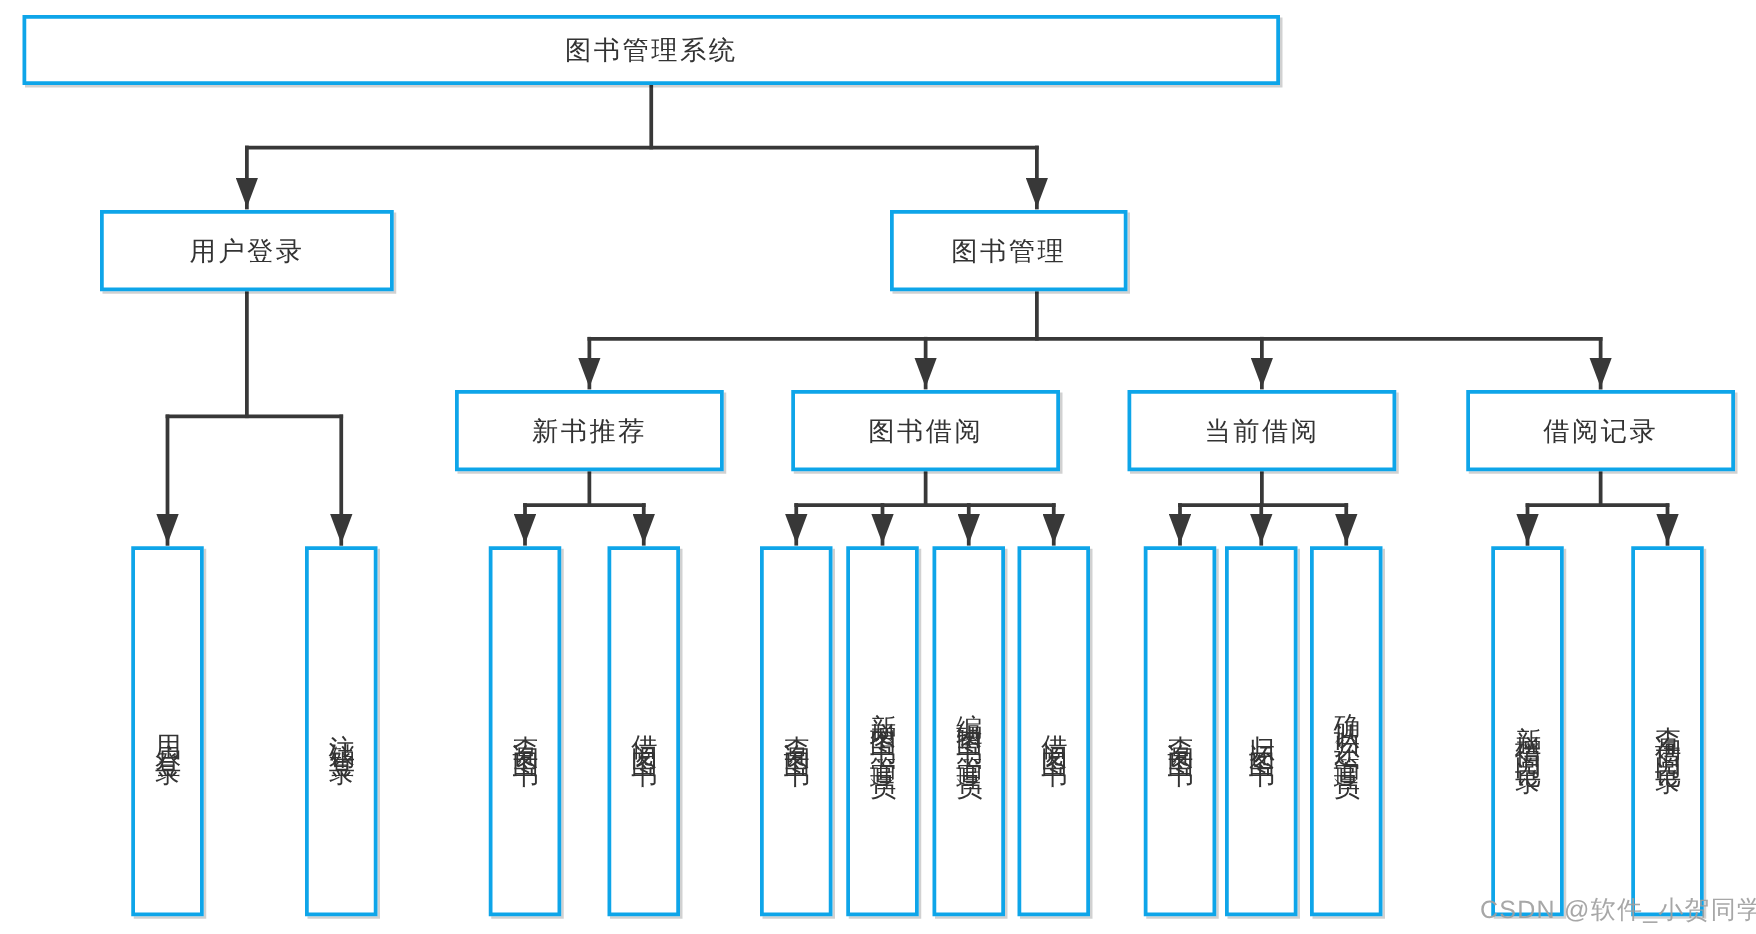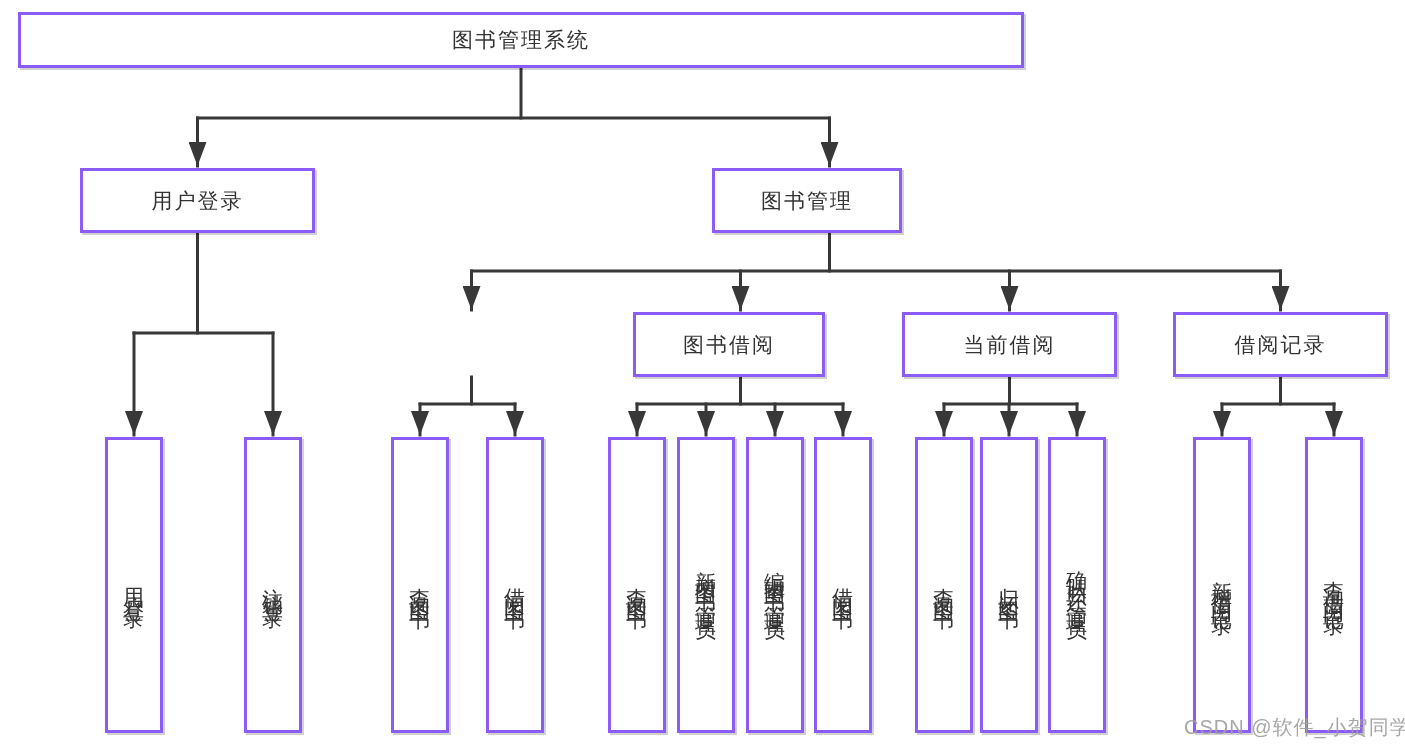--- a/index.html
+++ b/index.html
@@ -2,21 +2,21 @@
 <html><head>
 <meta charset="utf-8">
 <style>
   html,body{margin:0;padding:0;background:#ffffff;}
   .canvas{
     position:relative;width:1405px;height:747px;background:#ffffff;
     font-family:"Liberation Sans",sans-serif;overflow:hidden;
   }
   .connectors{position:absolute;left:0;top:0;width:1405px;height:747px;}
   .node{
-    position:absolute;background:#ffffff;border:3px solid #8b5cf6;
+    position:absolute;background:#ffffff;border:3px solid #0ea5e9;
     box-sizing:border-box;display:flex;align-items:center;justify-content:center;
     color:#333333;box-shadow:2px 2px 0 rgba(0,0,0,0.18);
   }
   .node.h{font-size:21px;letter-spacing:2px;}
   .node.v .vtext{
     writing-mode:vertical-rl;text-orientation:mixed;
     font-size:21px;letter-spacing:7px;line-height:1;white-space:nowrap;
   }
   .root-box{font-size:21px;letter-spacing:2px;}
   .watermark{
@@ -83,21 +83,24 @@
     <span>图书管理系统</span>
   </div>
 
   <div class="node h" style="left:80px;top:168px;width:235px;height:65px;">
     <span>用户登录</span>
   </div>
   <div class="node h" style="left:712px;top:168px;width:190px;height:65px;">
     <span>图书管理</span>
   </div>
 
-  <div class="node h" style="left:633px;top:312px;width:192px;height:65px;text-align:right;">
+  <div class="node h" style="left:364px;top:312px;width:215px;height:65px;">
+    <span>新书推荐</span>
+  </div>
+  <div class="node h" style="left:633px;top:312px;width:215px;height:65px;text-align:right;">
     <span>图书借阅</span>
   </div>
   <div class="node h" style="left:902px;top:312px;width:215px;height:65px;">
     <span>当前借阅</span>
   </div>
   <div class="node h" style="left:1173px;top:312px;width:215px;height:65px;align-items:center;">
     <span>借阅记录</span>
   </div>
 
   <div class="node v" style="left:105px;top:437px;width:58px;height:296px;">

